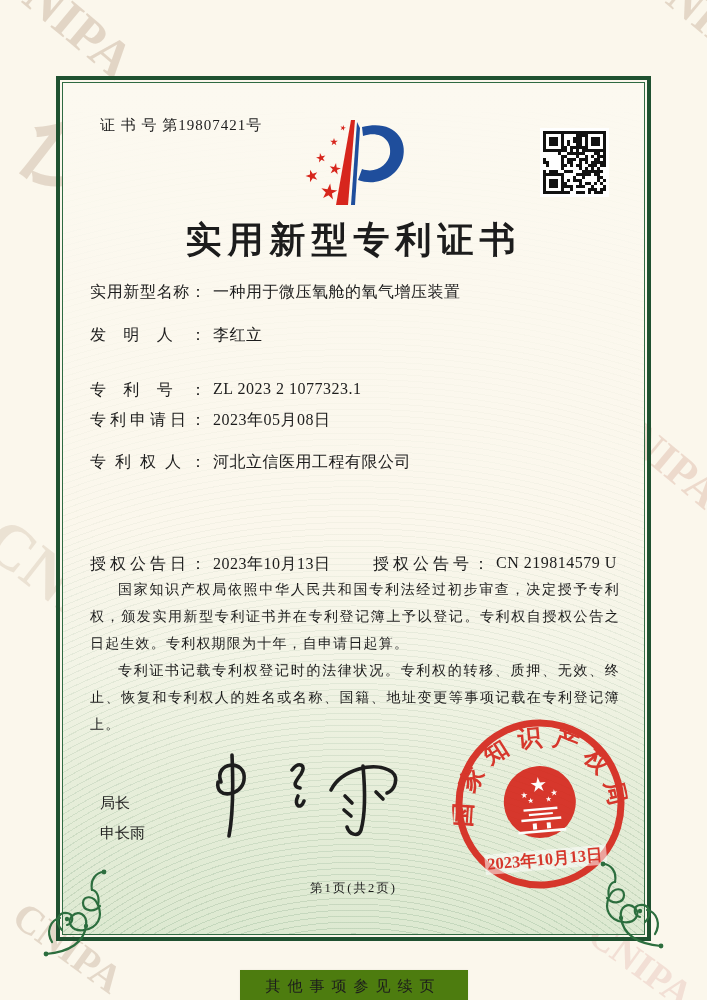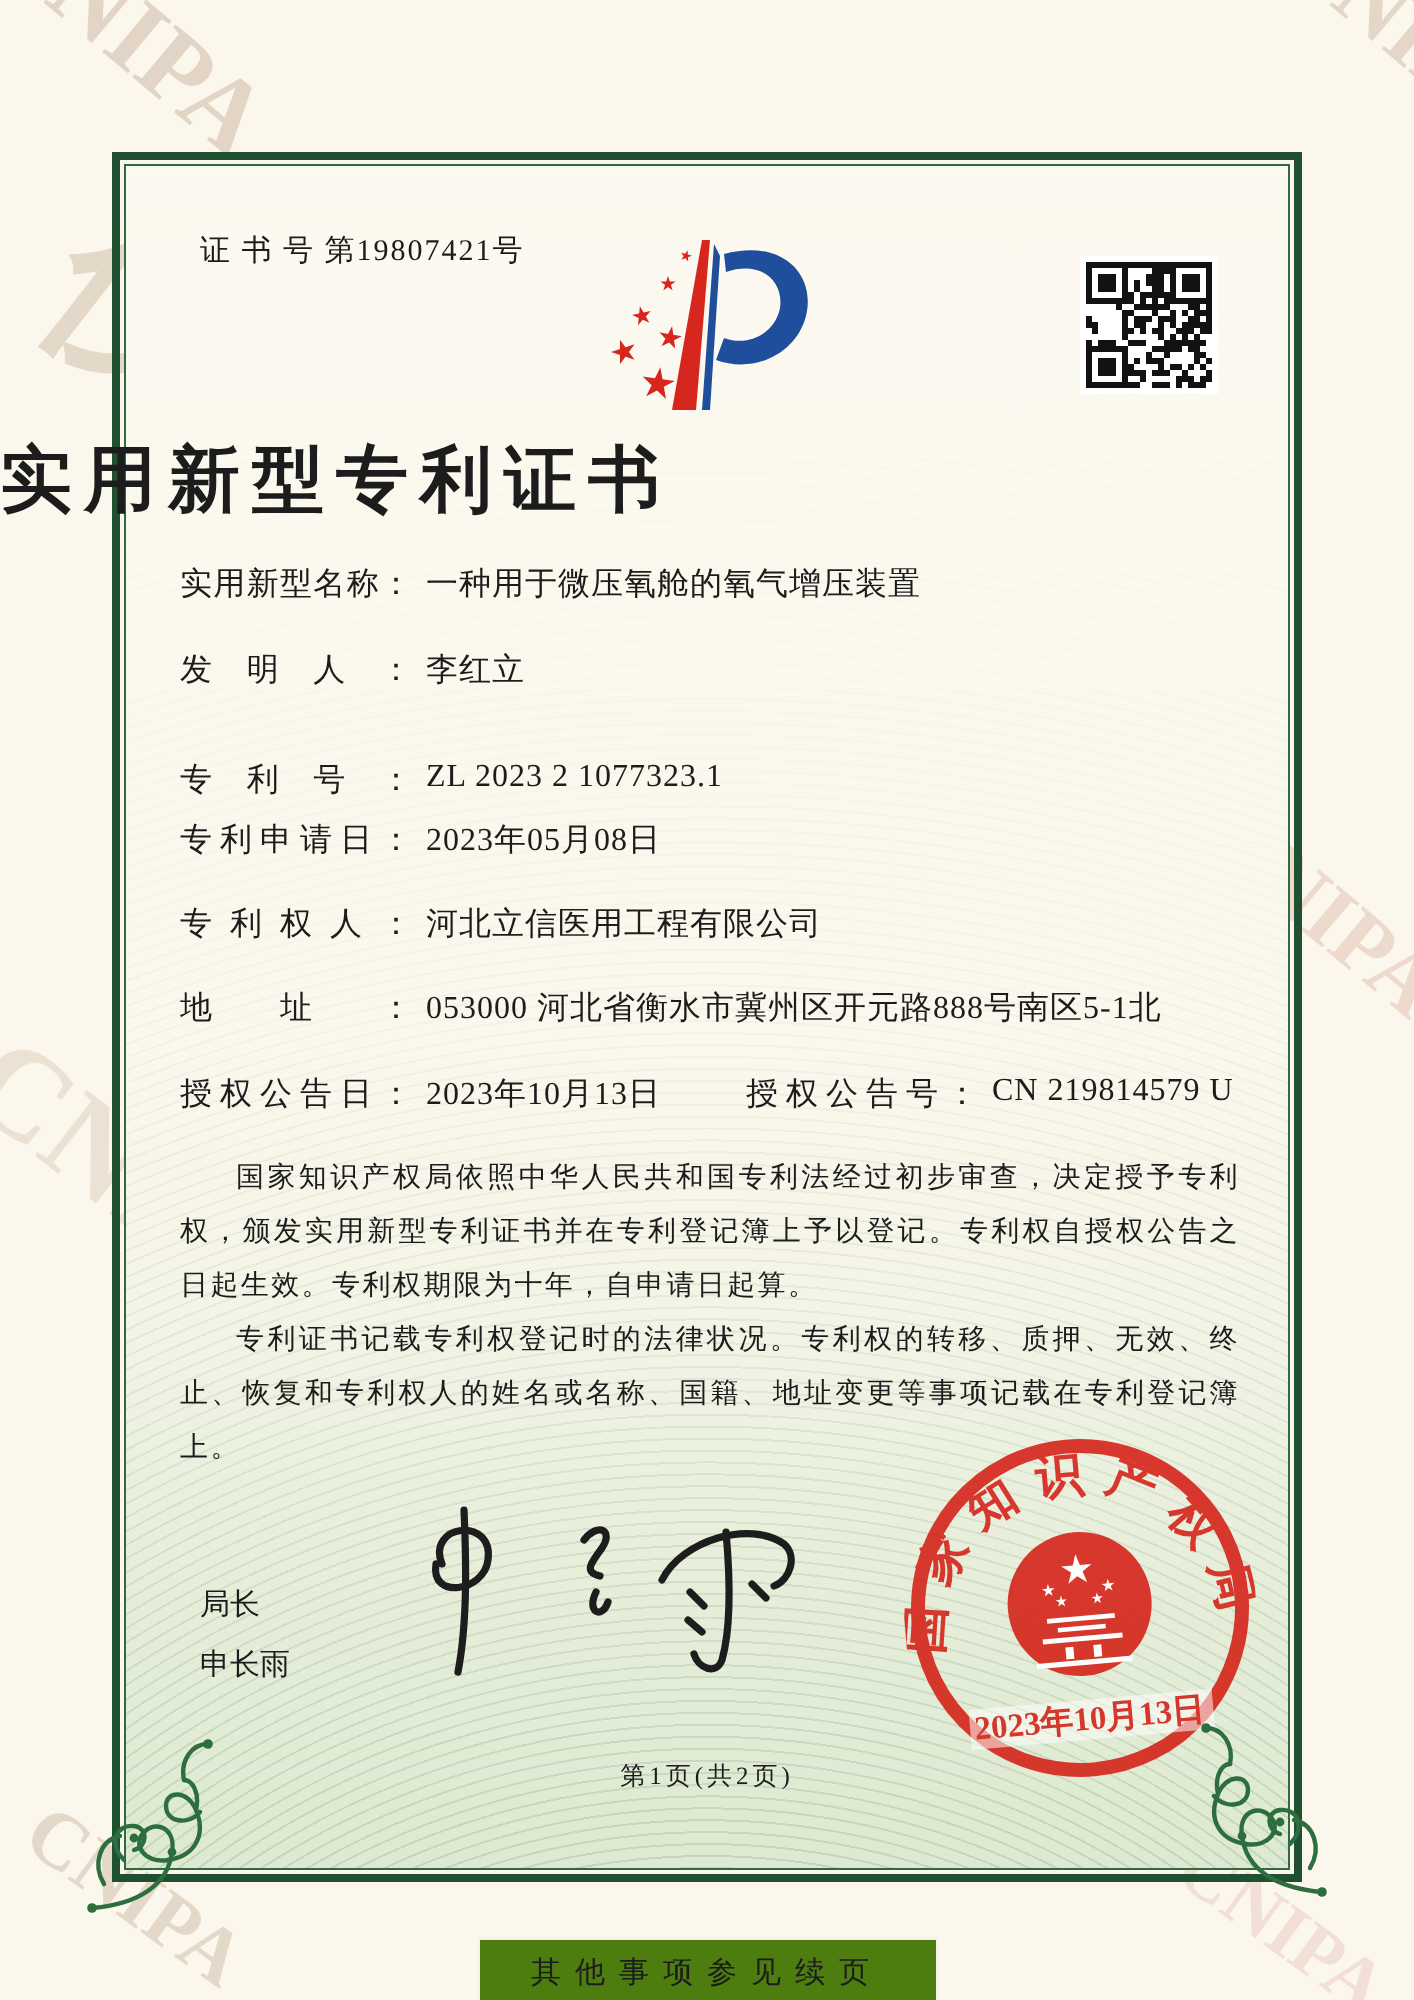--- a/index.html
+++ b/index.html
@@ -40,27 +40,27 @@
 
   .flourish{position:absolute;z-index:3;}
   .flourish.bl{left:40px;bottom:40px;}
   .flourish.br{right:40px;bottom:48px;transform:scaleX(-1);}
 
   
   .content{position:absolute;inset:0;z-index:2;}
   .cert-no{position:absolute;left:100px;top:116px;font-size:15px;letter-spacing:1px;}
   .logo{position:absolute;left:296px;top:112px;}
   .qr{position:absolute;left:540px;top:128px;width:63px;height:63px;background:#fff;padding:3px;}
-  .title{position:absolute;left:0;right:0;top:216px;text-align:left;
+  .title{position:absolute;left:0;right:0;top:216px;text-align:center;
          font-size:36px;font-weight:700;letter-spacing:6px;}
   .frow{position:absolute;display:flex;white-space:nowrap;}
   .frow .lbl{display:inline-block;width:116px;text-align:justify;text-align-last:justify;}
   .frow .val{margin-left:7px;letter-spacing:.5px;}
   .r1{top:282px;} .r2{top:325px;} .r3{top:380px;} .r4{top:410px;}
-  .r5{top:452px;} .r6{top:494px;} .r7{top:537px;width:532px;}
+  .r5{top:452px;} .r6{top:494px;} .r7{top:554px;width:532px;}
   .g2{position:absolute;left:283px;top:0;display:flex;}
 
   .legal{position:absolute;left:90px;right:87px;top:576px;font-size:14px;
          line-height:27px;letter-spacing:1.2px;text-align:justify;}
   .legal p{margin:0;text-indent:2em;}
 
   .signer{position:absolute;left:100px;top:788px;font-size:15px;line-height:30px;
           font-family:"Liberation Sans","DejaVu Sans",sans-serif;}
   .signature{position:absolute;left:195px;top:748px;}
 
@@ -415,24 +415,20 @@
       <span class="val">ZL 2023 2 1077323.1</span>
     </div>
     <div class="frow r4" style="left:90px">
       <span class="lbl">专利申请日：</span>
       <span class="val">2023年05月08日</span>
     </div>
     <div class="frow r5" style="left:90px">
       <span class="lbl">专利权人：</span>
       <span class="val">河北立信医用工程有限公司</span>
     </div>
-    <div class="frow r6" style="left:90px">
-      <span class="lbl">地址：</span>
-      <span class="val">053000 河北省衡水市冀州区开元路888号南区5-1北</span>
-    </div>
     <div class="frow r7" style="left:90px">
       <span class="lbl">授权公告日：</span>
       <span class="val">2023年10月13日</span>
       <span class="g2">
         <span class="lbl">授权公告号：</span>
         <span class="val">CN 219814579 U</span>
       </span>
     </div>
 
     <div class="legal">

